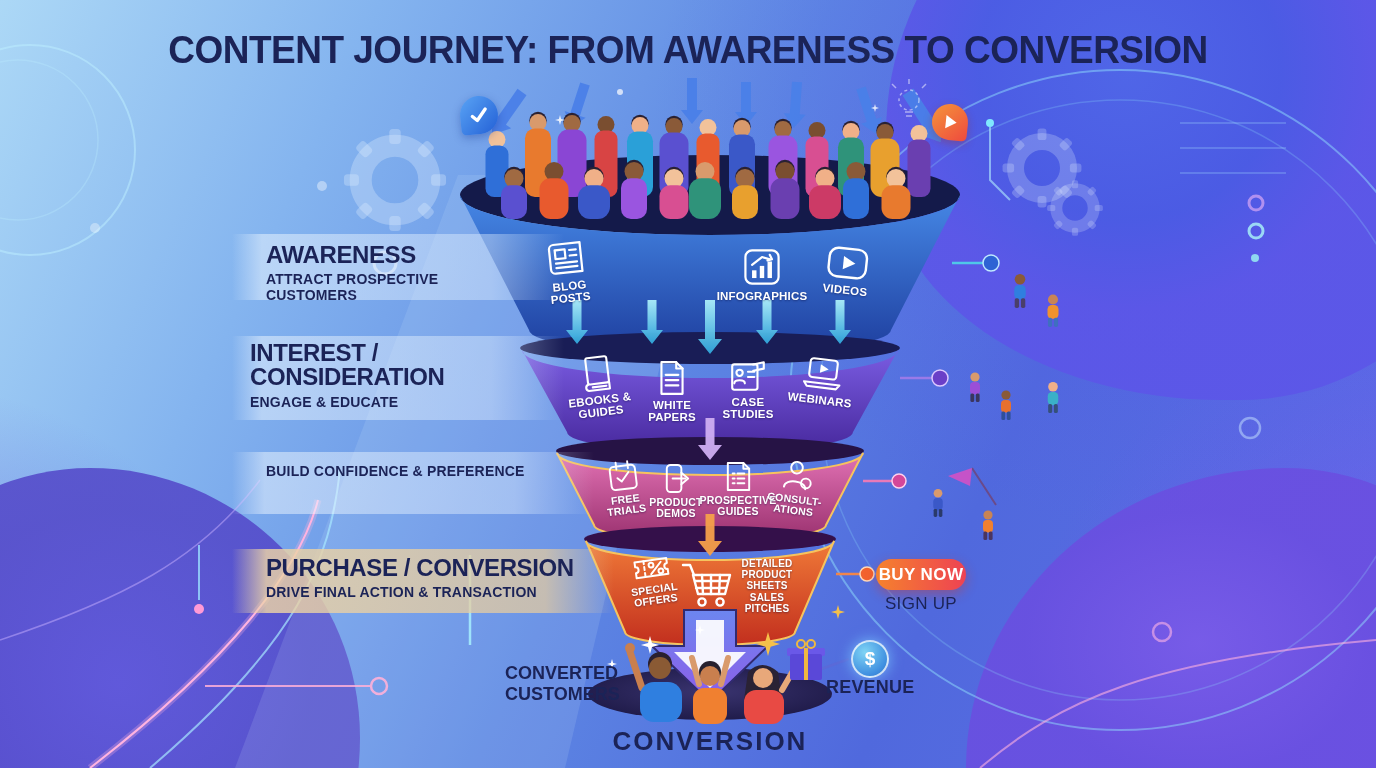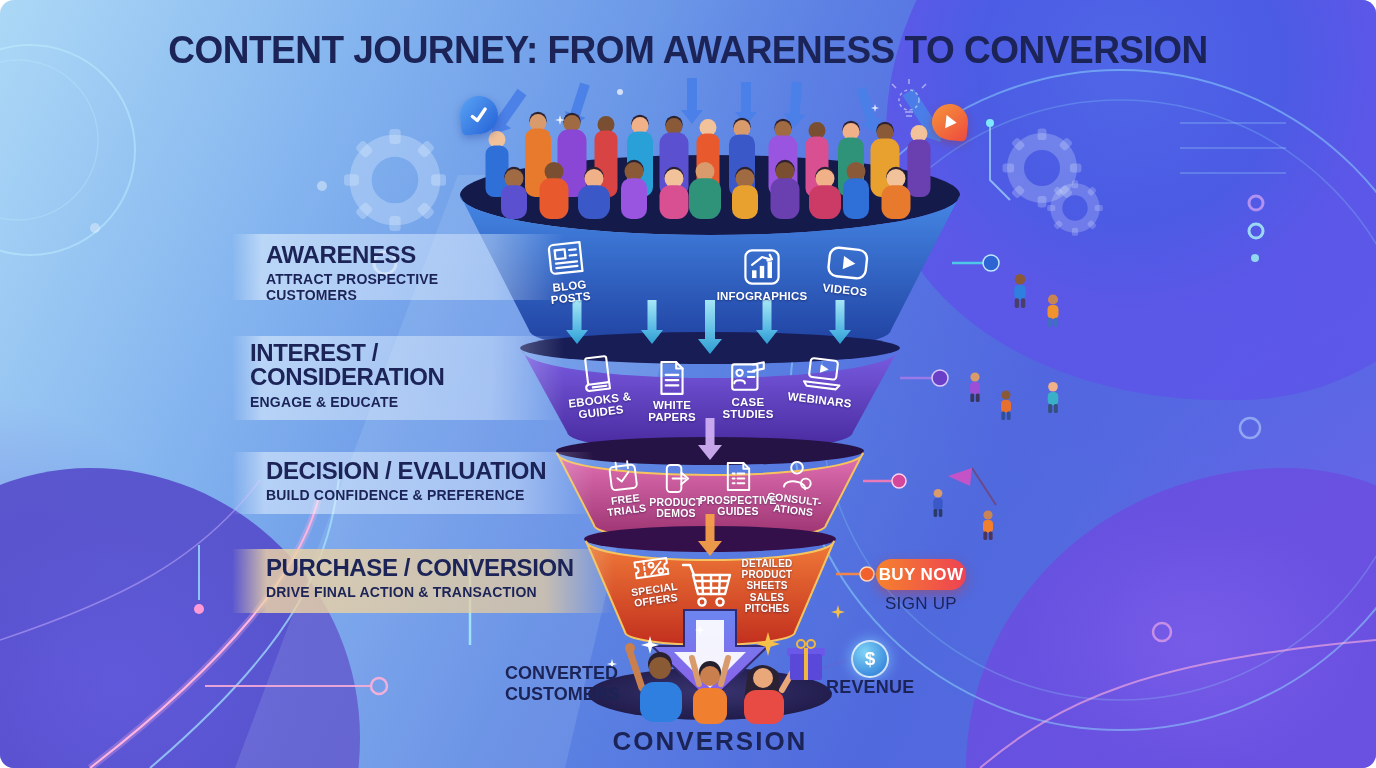--- a/index.html
+++ b/index.html
@@ -2,21 +2,21 @@
 <html><head>
 <meta charset="utf-8">
 <style>
   html,body{margin:0;padding:0;width:1376px;height:768px;overflow:hidden;
     font-family:"Liberation Sans","DejaVu Sans",sans-serif;}
   .canvas{position:relative;width:1376px;height:768px;overflow:hidden;
     background:
       radial-gradient(900px 700px at 88% 14%, rgba(86,92,232,.55), rgba(86,92,232,0) 62%),
       radial-gradient(720px 620px at 106% 88%, rgba(122,86,235,.62), rgba(122,86,235,0) 60%),
       radial-gradient(640px 640px at -6% 96%, rgba(94,76,215,.58), rgba(94,76,215,0) 55%),
-      linear-gradient(115deg,#acd8f6 0%,#84b4ef 22%,#5d87e3 48%,#5069dd 70%,#5f6de8 100%); border-radius: 14px;}
+      linear-gradient(115deg,#acd8f6 0%,#84b4ef 22%,#5d87e3 48%,#5069dd 70%,#5f6de8 100%);}
   .blob{position:absolute;opacity:.88;}
   .blob-tr{right:-150px;top:-170px;width:640px;height:570px;border-radius:48% 52% 46% 54%/55% 45% 58% 42%;
     background:radial-gradient(closest-side at 38% 42%,#4f66e8,#4a5ae4 62%,#5c55e8);}
   .blob-br{right:-170px;bottom:-200px;width:580px;height:500px;border-radius:55% 45% 50% 50%/60% 55% 45% 40%;
     background:radial-gradient(closest-side at 40% 35%,#7a5ae8,#6a4ee0 75%);}
   .blob-bl{left:-180px;bottom:-240px;width:540px;height:540px;border-radius:50% 50% 45% 55%/55% 50% 50% 45%;
     background:radial-gradient(closest-side at 55% 40%,#5c4ed8,#5246c8 80%);opacity:.85;}
   svg.deco{position:absolute;left:0;top:0;width:1376px;height:768px;}
 
   .title{position:absolute;left:118px;top:30px;width:1140px;text-align:center;
@@ -369,21 +369,20 @@
 
   <div class="stage stage1">
     <div class="stage-title">AWARENESS</div>
     <div class="stage-sub">ATTRACT PROSPECTIVE CUSTOMERS</div>
   </div>
   <div class="stage stage2">
     <div class="stage-title">INTEREST / CONSIDERATION</div>
     <div class="stage-sub">ENGAGE &amp; EDUCATE</div>
   </div>
   <div class="stage stage3">
-    <div class="stage-title">DECISION / EVALUATION</div>
     <div class="stage-sub">BUILD CONFIDENCE &amp; PREFERENCE</div>
   </div>
   <div class="stage stage4">
     <div class="stage-title">PURCHASE / CONVERSION</div>
     <div class="stage-sub">DRIVE FINAL ACTION &amp; TRANSACTION</div>
   </div>
 
   <div class="fitem" style="left:533px;top:238px;width:70px;transform:rotate(-6deg)">
     <svg width="44" height="40" viewBox="0 0 38 36" stroke="#fff" stroke-width="2" fill="none" stroke-linecap="round" stroke-linejoin="round">
       <path d="M8,5 h24 v26 h-24 a4,4 0 0 1 -4,-4 v-18 a4,4 0 0 1 4,-4 z"></path>

